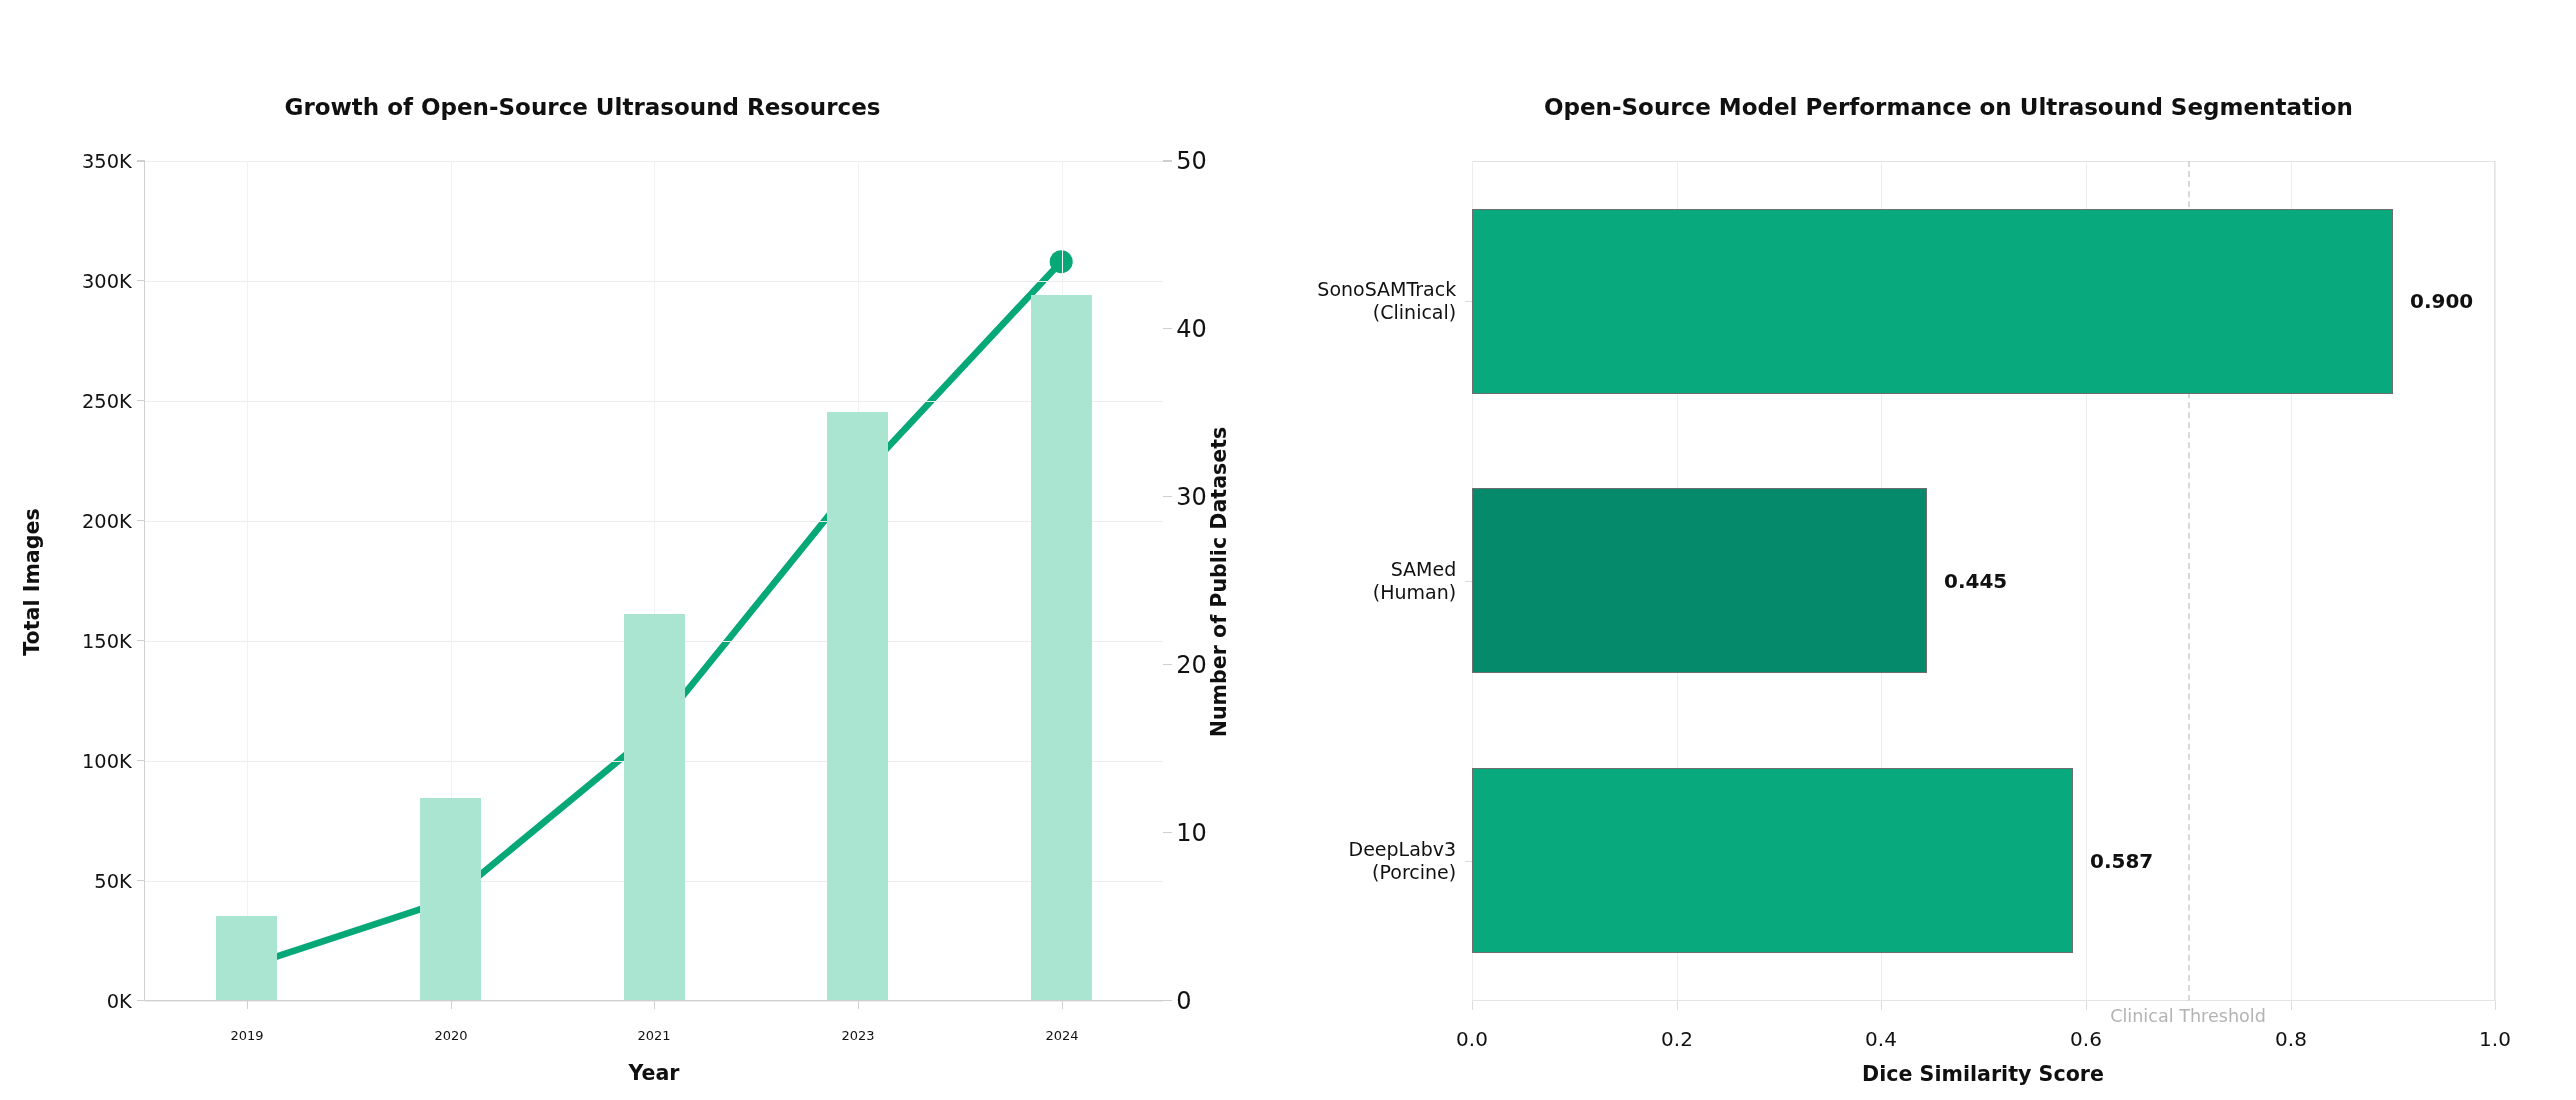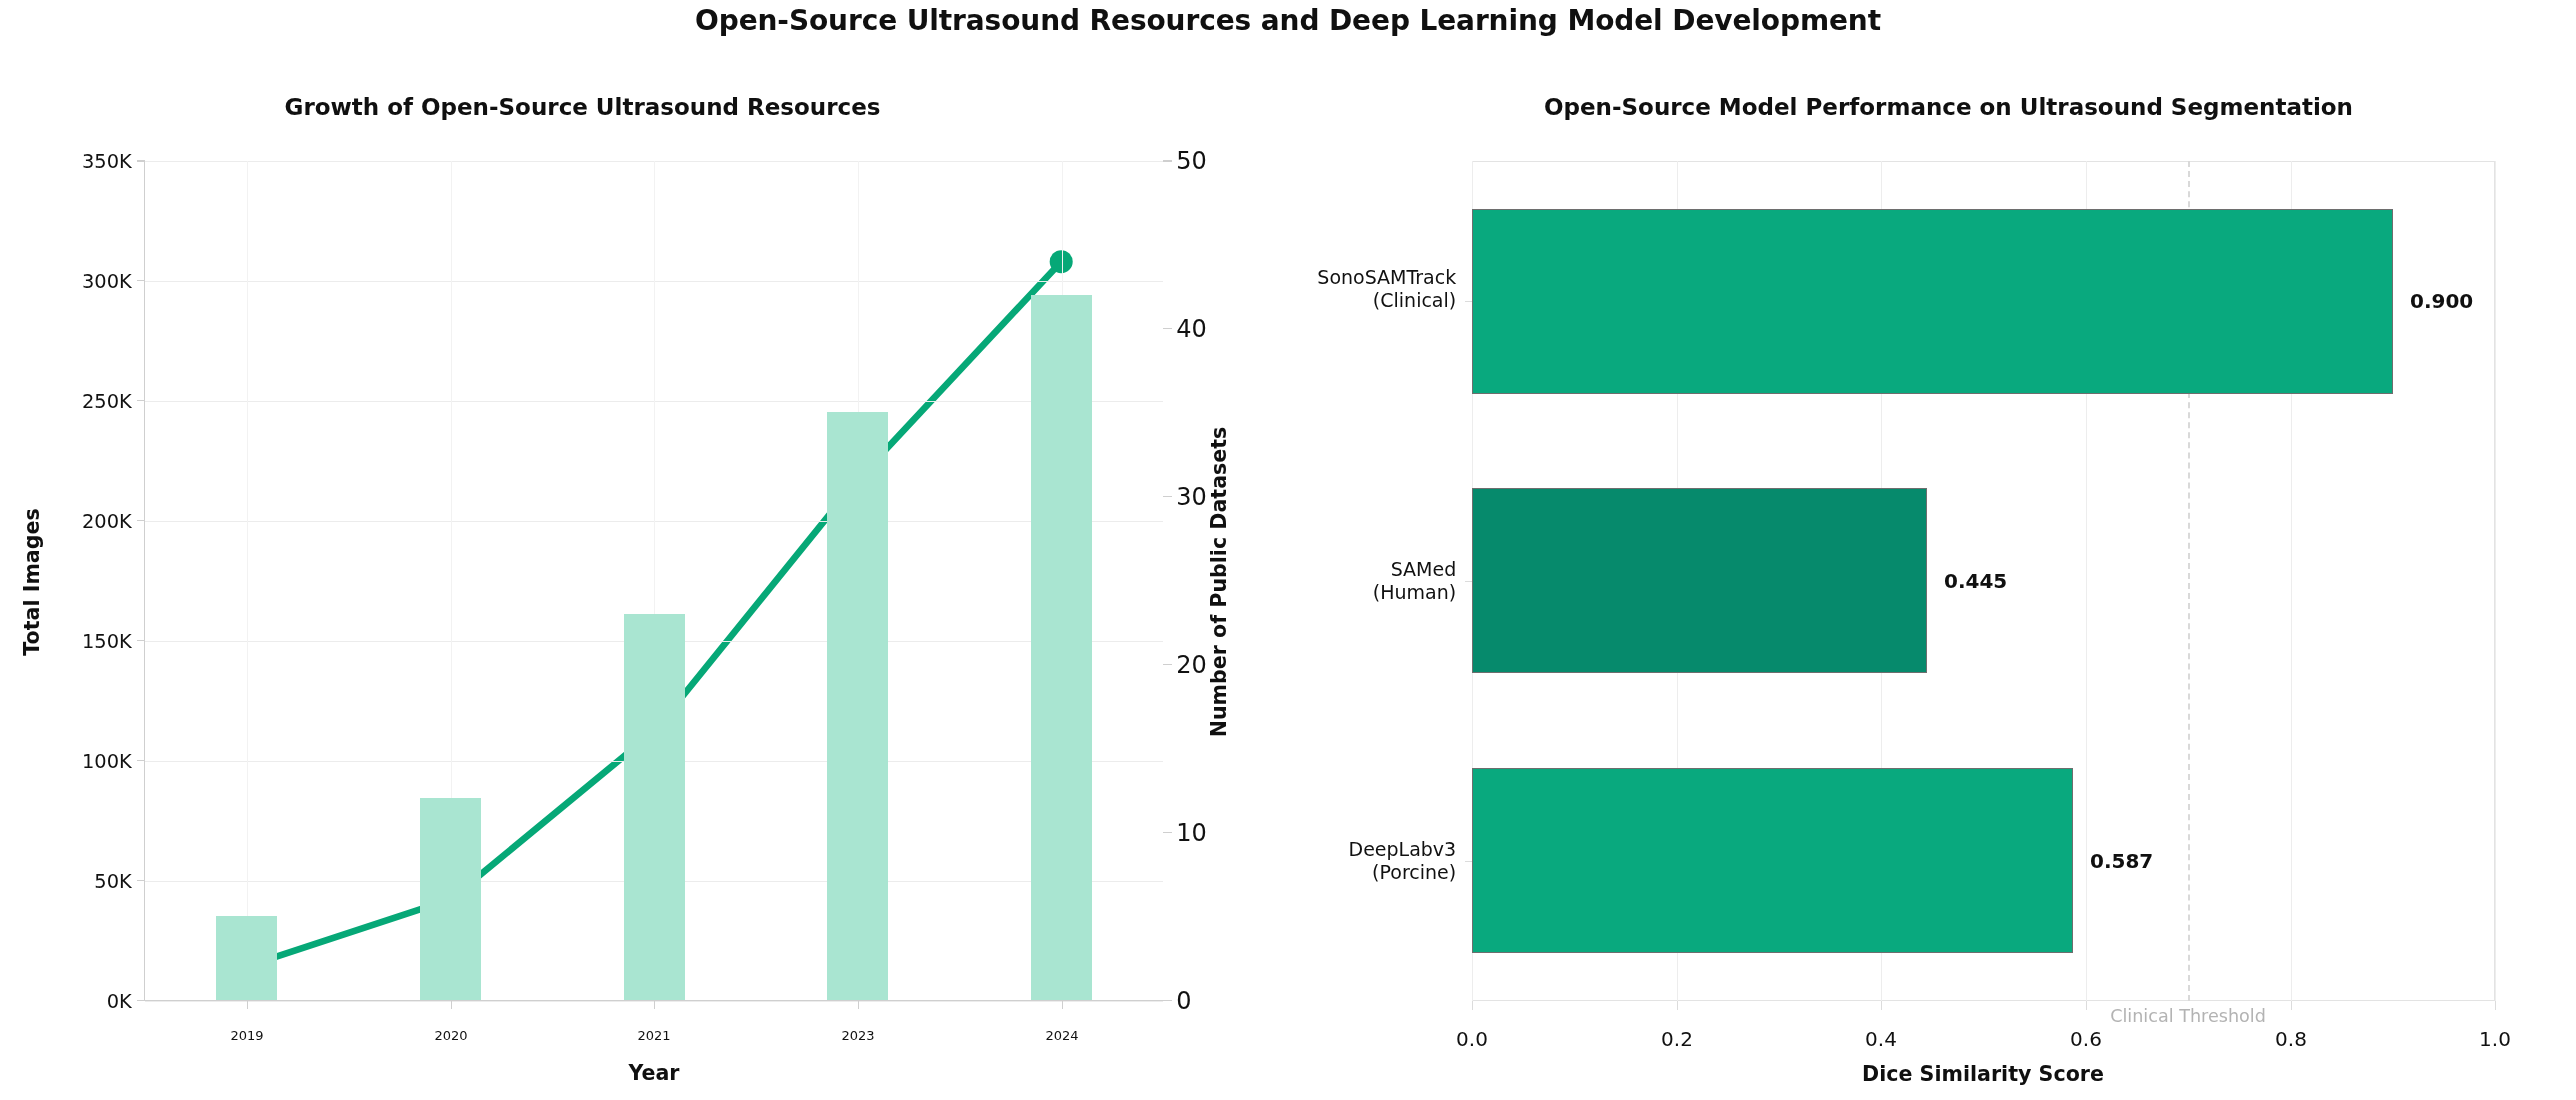--- a/index.html
+++ b/index.html
@@ -90,21 +90,20 @@
   .rp-xlabel{
     position:absolute;left:686px;top:995px;transform:translateX(-50%);
     font-size:20.6px;font-weight:bold;color:#101010;white-space:nowrap;
   }
 </style>
 </head>
 <body>
 
 <div class="figure">
 
-  <div class="suptitle">Open-Source Ultrasound Resources and Deep Learning Model Development</div>
 
   <div class="panel" id="panel-left">
     <div class="panel-title">Growth of Open-Source Ultrasound Resources</div>
 
     <div class="lp-ylabel-left">Total Images</div>
     <div class="lp-ylabel-right">Number of Public Datasets</div>
     <div class="lp-xlabel">Year</div>
 
     <div class="lp-plot" id="lp-plot">
       <svg class="lp-svg" id="lp-line-svg" viewBox="0 0 1680 1385" preserveAspectRatio="none">
@@ -196,21 +195,21 @@
         <div class="rp-vgrid" style="left: 819px;"></div>
         <div class="rp-xtickmark" style="left: 819px;"></div>
         <div class="rp-xtick" style="left: 819px;">0.8</div>
         <div class="rp-vgrid" style="left: 1023px;"></div>
         <div class="rp-xtickmark" style="left: 1023px;"></div>
         <div class="rp-xtick" style="left: 1023px;">1.0</div>
         <div class="rp-threshold" style="left: 716px;"></div>
         <div class="rp-threshold-label" style="left: 716px; top: 845px;">Clinical Threshold</div>
         <div class="rp-bar" title="SonoSAMTrack (Clinical): 0.900" style="top: 48px; height: 185px; width: 921px; background: rgb(9, 169, 126); border-color: rgb(110, 110, 110);"></div>
         <div class="rp-valuelabel" style="left: 938px; top: 140px;">0.900</div>
-        <div class="rp-ylabel" style="top: 128px;">
+        <div class="rp-ylabel" style="top: 140px;">
           <div>SonoSAMTrack</div>
           <div>(Clinical)</div>
         </div>
         <div class="rp-ytickmark" style="top: 140px;"></div>
         <div class="rp-bar" title="SAMed (Human): 0.445" style="top: 327px; height: 185px; width: 455px; background: rgb(6, 138, 108); border-color: rgb(110, 110, 110);"></div>
         <div class="rp-valuelabel" style="left: 472px; top: 420px;">0.445</div>
         <div class="rp-ylabel" style="top: 420px;">
           <div>SAMed</div>
           <div>(Human)</div>
         </div>

